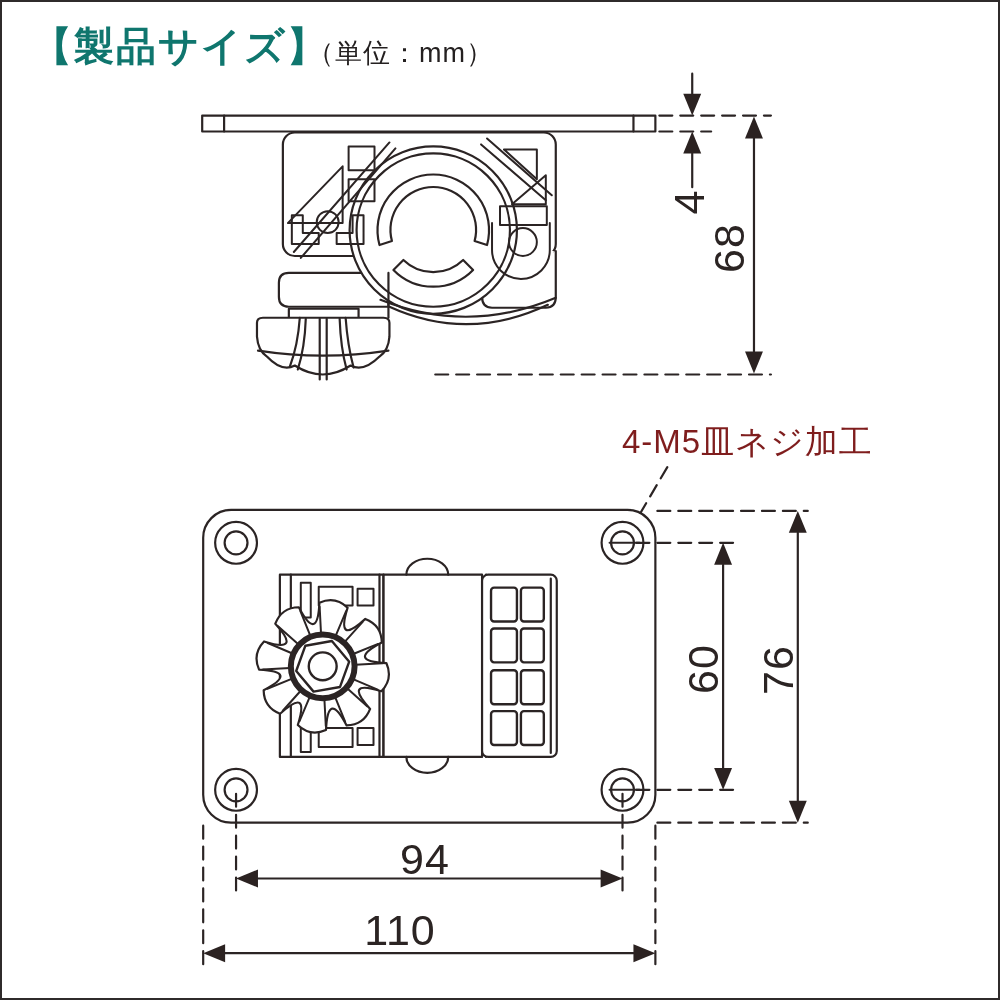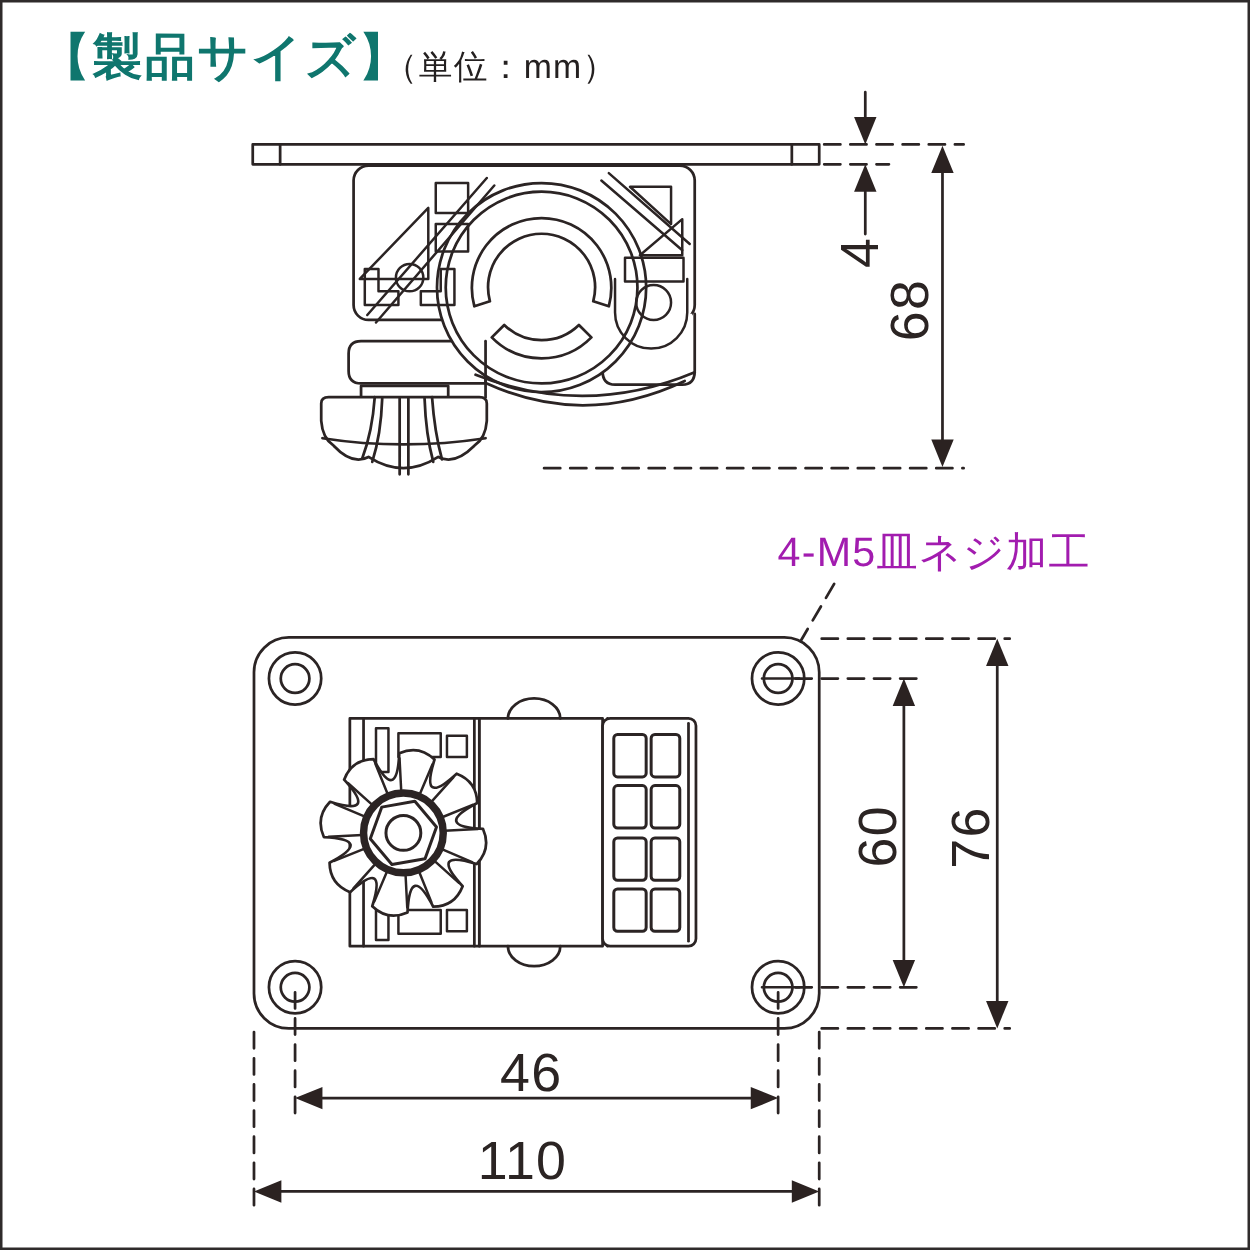--- a/index.html
+++ b/index.html
@@ -5,21 +5,21 @@
   html,body{margin:0;padding:0;background:#fff;}
   .canvas{
     position:relative;width:1000px;height:1000px;background:#ffffff;
     border:2px solid #2f2b2b;box-sizing:border-box;overflow:hidden;
     font-family:"Liberation Sans","DejaVu Sans",sans-serif;
   }
   svg.draw{position:absolute;left:0;top:0;width:100%;height:100%;}
   .lbl{position:absolute;color:#262020;white-space:nowrap;line-height:1;}
   .title{left:30px;top:24px;font-size:40px;font-weight:700;letter-spacing:2px;color:#0f766e;}
   .unit{left:288px;top:38px;font-size:27px;letter-spacing:1px;color:#242020;margin-left:17px;}
-  .note{left:620px;top:423px;font-size:33px;letter-spacing:1px;color:#a21caf;}
+  .note{left:620px;top:423px;font-size:33px;letter-spacing:1px;color:#7f1d1d;}
   .num{font-size:43px;letter-spacing:1px;color:#2b2423;transform:translate(-50%,-50%);}
   .num.rot{transform:translate(-50%,-50%) rotate(-90deg);}
 </style>
 </head>
 <body>
 
 <div class="canvas">
 
   <svg class="draw" viewBox="0 0 1000 1000" fill="none" stroke="#2b2424" stroke-width="2.2" stroke-linecap="round" stroke-linejoin="round">
 
@@ -180,15 +180,15 @@
   </svg>
 
   <div class="lbl title">【製品サイズ】</div>
   <div class="lbl unit">（単位：mm）</div>
   <div class="lbl note">4-M5皿ネジ加工</div>
 
   <div class="lbl num rot" style="left:687px;top:200px;">4</div>
   <div class="lbl num rot" style="left:727px;top:246px;">68</div>
   <div class="lbl num rot" style="left:701px;top:667px;">60</div>
   <div class="lbl num rot" style="left:776px;top:668px;">76</div>
-  <div class="lbl num" style="left:423px;top:857px;">46</div>
-  <div class="lbl num" style="left:416px;top:928px;">110</div>
+  <div class="lbl num" style="left:423px;top:857px;">94</div>
+  <div class="lbl num" style="left:398px;top:928px;">110</div>
 </div>
 
 </body></html>

